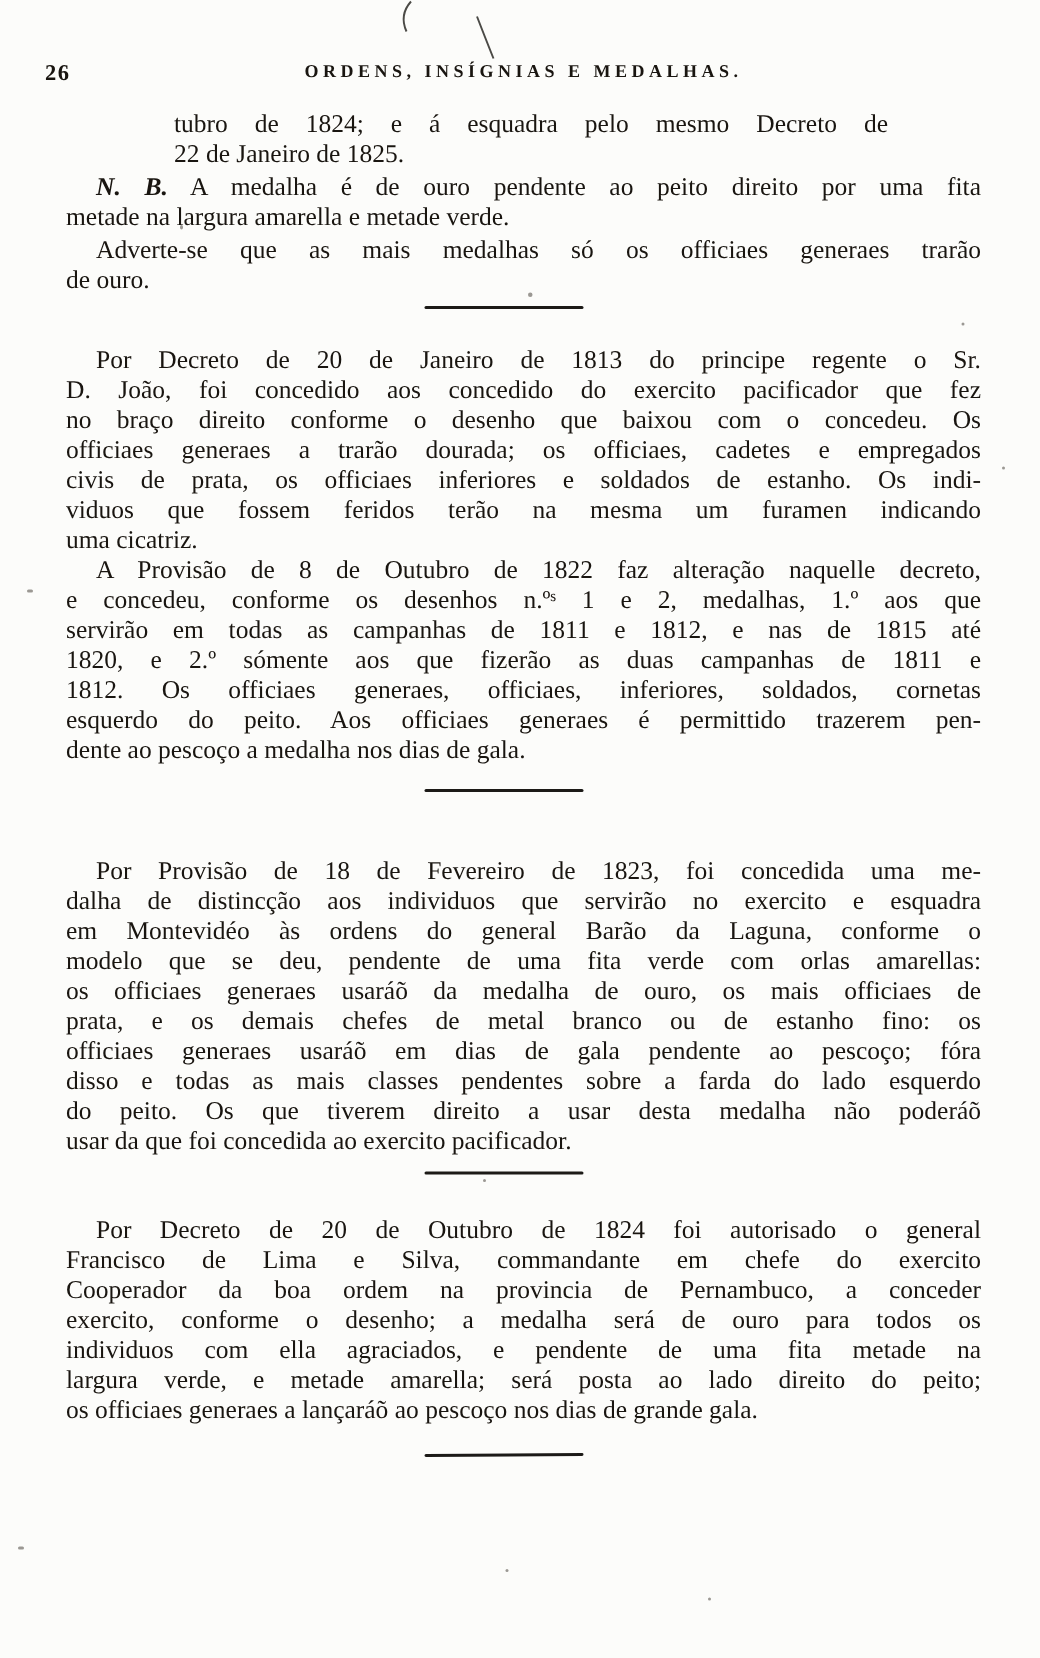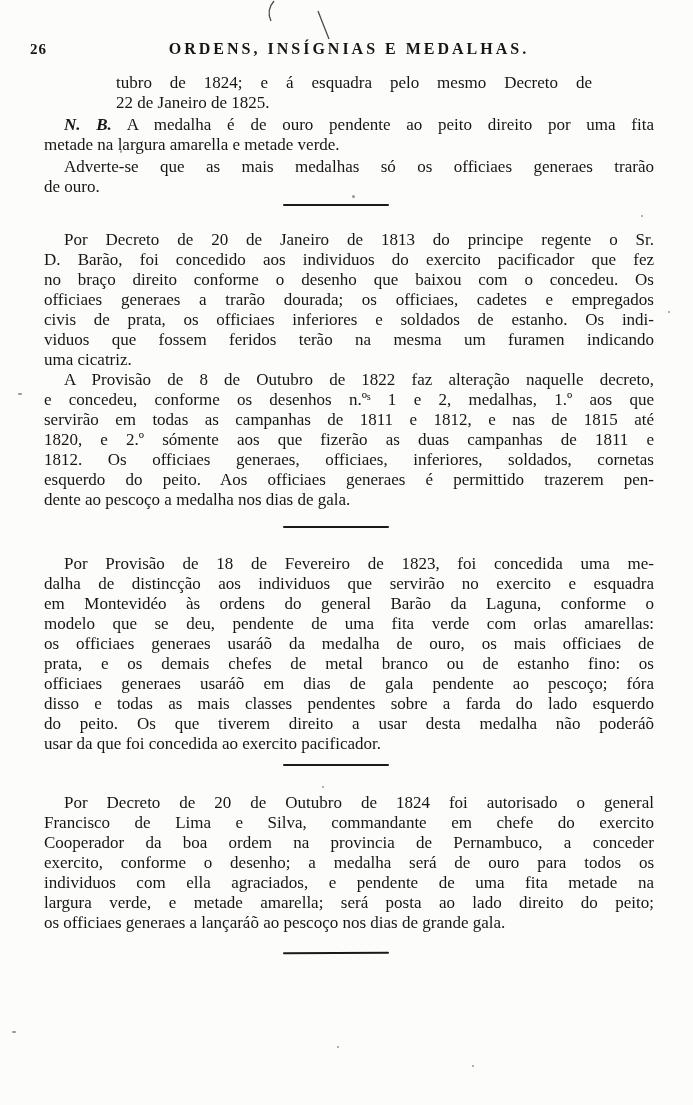--- a/index.html
+++ b/index.html
@@ -13,38 +13,38 @@
   }
   .page { position: relative; width: 693px; height: 830px; }
 
   .pagenum {
     position: absolute; left: 30px; top: 41px;
     font-size: 15px; font-weight: 700; letter-spacing: 1px;
   }
   .running-title {
     position: absolute; left: 44px; top: 40px; width: 610px;
     text-align: center;
-    font-size: 16px; font-weight: 700; letter-spacing: 3px;
+    font-size: 12px; font-weight: 700; letter-spacing: 3px;
     white-space: nowrap;
   }
 
   .body-text {
     position: absolute; left: 44px; top: 73px; width: 610px;
     font-size: 17px; line-height: 20px;
   }
 
   .line { text-align: justify; text-align-last: left; min-height: 20px; }
   .line.j { text-align-last: justify; }
   .line.ind { text-indent: 20px; }
 
   .cont { margin-left: 72px; width: 476px; }
 
   .para.gap2  { margin-top: 2px; }
   .para.m1813 { margin-top: 24px; }
-  .para.m1823 { margin-top: 26px; }
+  .para.m1823 { margin-top: 43px; }
   .para.m1824 { margin-top: 27px; }
 
   .sep {
     width: 106px; height: 2px; background: #1c1a17;
     margin-left: 239px; border-radius: 1px;
   }
   .sep1 { margin-top: 7px; }
   .sep2 { margin-top: 16px; }
   .sep3 { margin-top: 10px; }
   .sep4 { margin-top: 19px; transform: rotate(-0.4deg); }
@@ -86,21 +86,21 @@
 
     <div class="para gap2">
       <div class="line j ind">Adverte-se que as mais medalhas só os officiaes generaes trarão</div>
       <div class="line">de ouro.</div>
     </div>
 
     <div class="sep sep1"></div>
 
     <div class="para m1813">
       <div class="line j ind">Por Decreto de 20 de Janeiro de 1813 do principe regente o Sr.</div>
-      <div class="line j">D. Barão, foi concedido aos individuos do exercito pacificador que fez</div>
+      <div class="line j">D. João, foi concedido aos concedido do exercito pacificador que fez</div>
       <div class="line j">no braço direito conforme o desenho que baixou com o concedeu. Os</div>
       <div class="line j">officiaes generaes a trarão dourada; os officiaes, cadetes e empregados</div>
       <div class="line j">civis de prata, os officiaes inferiores e soldados de estanho. Os indi-</div>
       <div class="line j">viduos que fossem feridos terão na mesma um furamen indicando</div>
       <div class="line">uma cicatriz.</div>
     </div>
 
     <div class="para">
       <div class="line j ind">A Provisão de 8 de Outubro de 1822 faz alteração naquelle decreto,</div>
       <div class="line j">e concedeu, conforme os desenhos n.ºˢ 1 e 2, medalhas, 1.º aos que</div>

